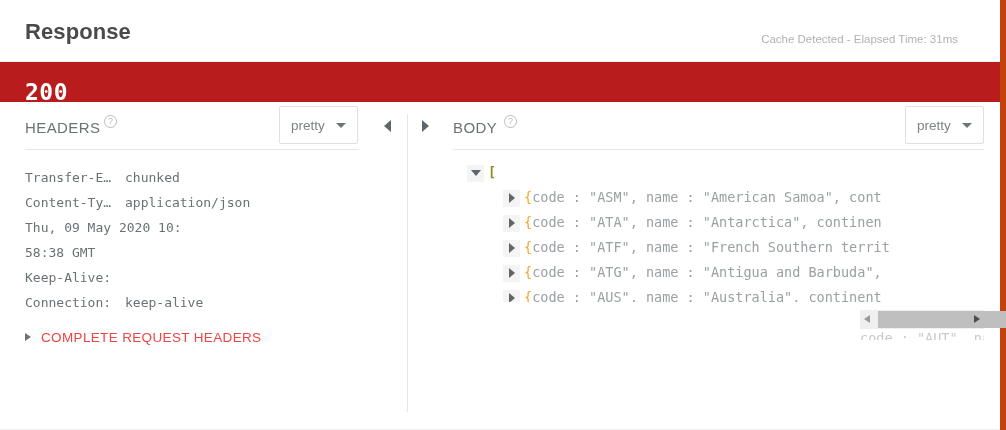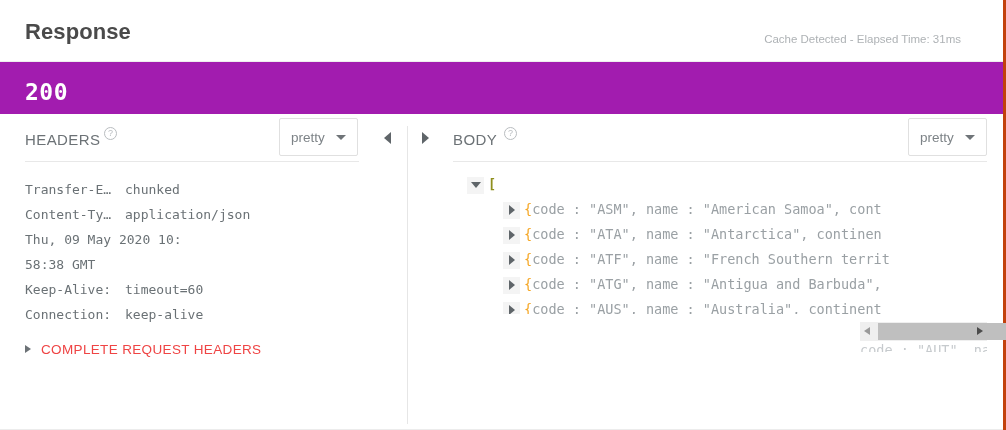--- a/index.html
+++ b/index.html
@@ -13,21 +13,21 @@
     overflow: hidden;
     font-family: "Liberation Sans", sans-serif;
     color: #555b5f;
     position: relative;
   }
   .app {
     width: 1006px;
     height: 430px;
     position: relative;
     background: #fff;
-    border-right: 3px solid #c2410c;
+    border-right: 6px solid #c2410c;
     box-sizing: border-box;
   }
 
   
   .titlebar {
     height: 62px;
     position: relative;
     background: #fff;
     border-bottom: 1px solid #eeeeee;
     box-sizing: border-box;
@@ -45,22 +45,22 @@
     position: absolute;
     right: 42px;
     top: 33px;
     font-size: 11.5px;
     color: #aeb2b5;
     white-space: nowrap;
   }
 
   
   .statusbar {
-    height: 52px;
-    background: #a21caf;
+    height: 40px;
+    background: #b91c1c;
     position: relative;
   }
   .status-code {
     position: absolute;
     left: 25px;
     top: 17px;
     font-family: "DejaVu Sans Mono", "Liberation Mono", monospace;
     font-size: 23px;
     font-weight: bold;
     color: #ffffff;
@@ -354,21 +354,20 @@
         </div>
         <div class="hrow">
           <span class="hkey">Content-Ty…</span>
           <span class="hval">application/json</span>
         </div>
         <div class="hrow">
           <span class="hval">Thu, 09 May 2020 10:58:38 GMT</span>
         </div>
         <div class="hrow">
           <span class="hkey">Keep-Alive:</span>
-          <span class="hval">timeout=60</span>
         </div>
         <div class="hrow">
           <span class="hkey">Connection:</span>
           <span class="hval">keep-alive</span>
         </div>
       </div>
 
       <div class="complete-headers">
         <span class="ch-tri"></span><span>COMPLETE REQUEST HEADERS</span>
       </div>

